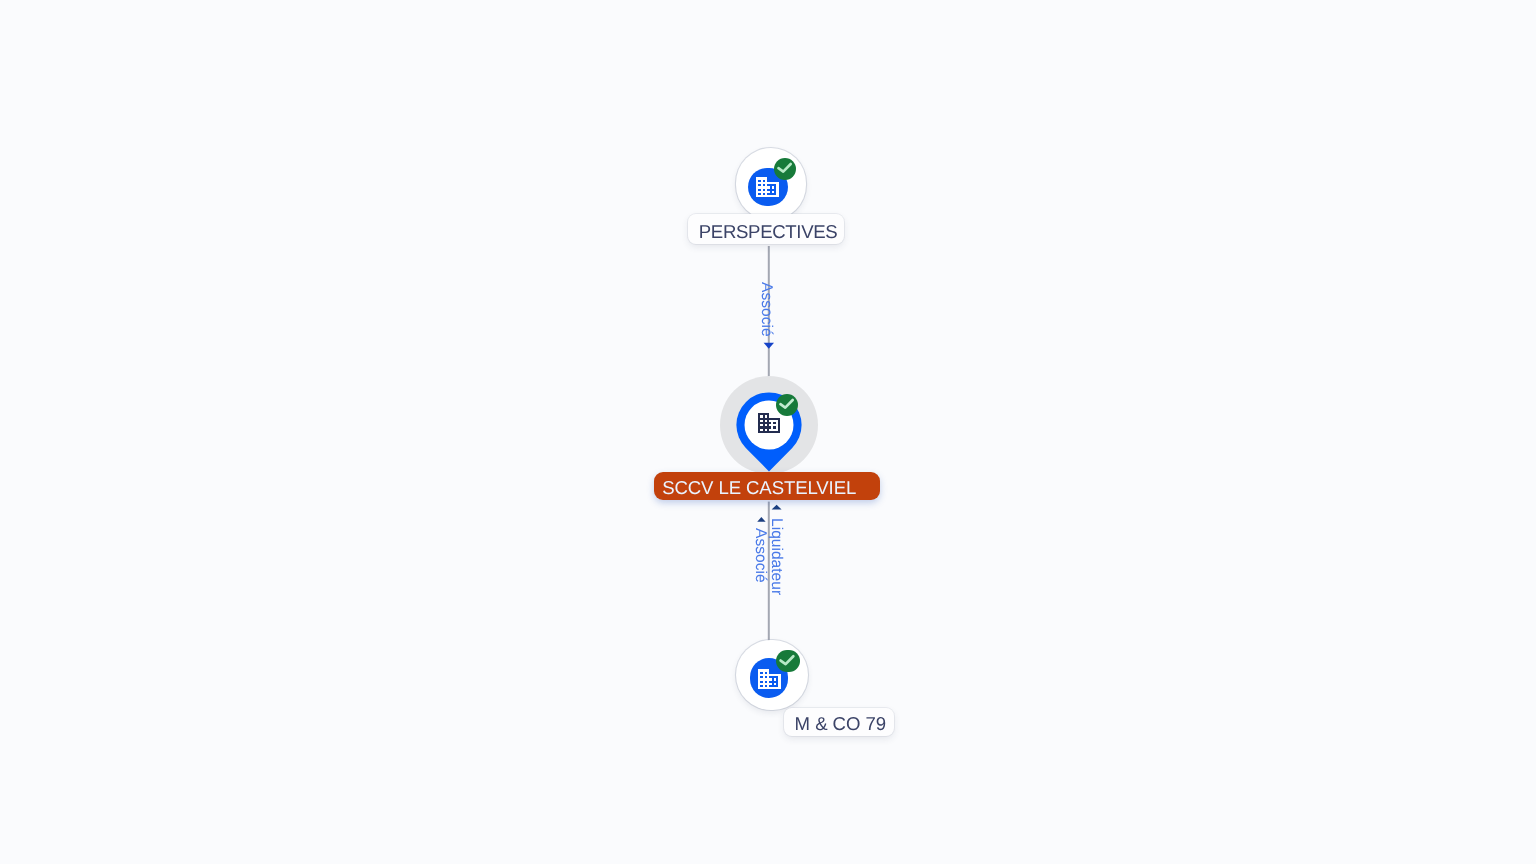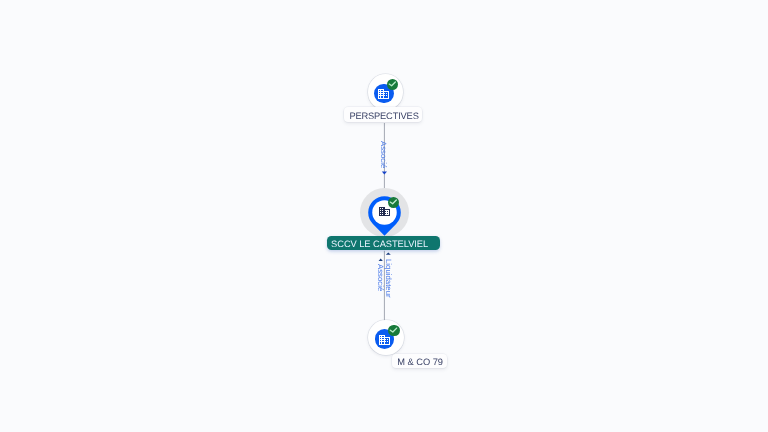--- a/index.html
+++ b/index.html
@@ -20,21 +20,21 @@
   .blob{position:absolute;width:19.6px;height:19.6px;border-radius:50%;background:#0a5cf0;}
 
   
   .badge{position:absolute;border-radius:50%;background:#177a3a;}
 
   
   .chip{position:absolute;white-space:nowrap;font-size:9.3px;line-height:1;
         will-change:transform;}
   .chip.plain{background:#fdfdfe;color:#3b4367;border-radius:4px;
         box-shadow:0 1.5px 3.5px rgba(50,60,90,.10), 0 0 0 .5px rgba(180,186,202,.22);text-align:right;}
-  .chip.sel{background:#0f766e;color:#eaf3ff;border-radius:4.5px;
+  .chip.sel{background:#c2410c;color:#eaf3ff;border-radius:4.5px;
         box-shadow:0 1.5px 3.5px rgba(26,74,180,.25);}
   .chip span{position:absolute;display:block;}
 
   
   .halo{position:absolute;width:49px;height:49px;border-radius:50%;background:#e3e4e6;}
 
   
   .elabel{position:absolute;font-size:7.8px;line-height:1;color:#4a7ae8;
           transform-origin:0 0;transform:rotate(90deg);white-space:nowrap;
           will-change:transform;}

